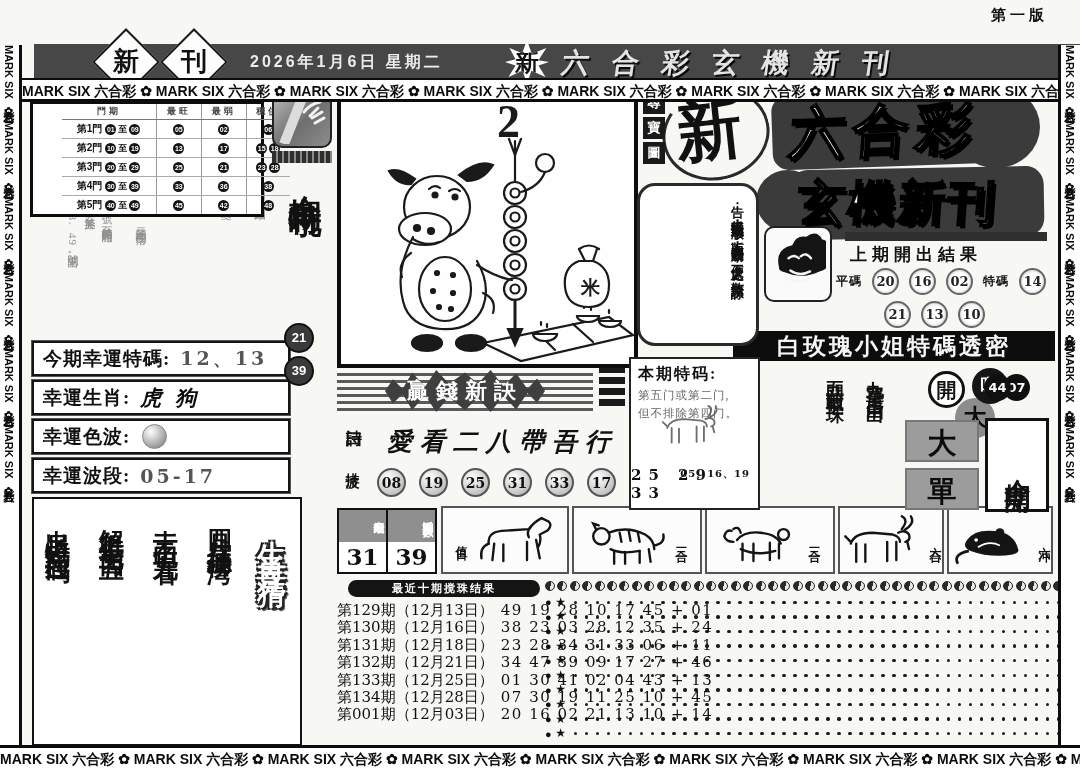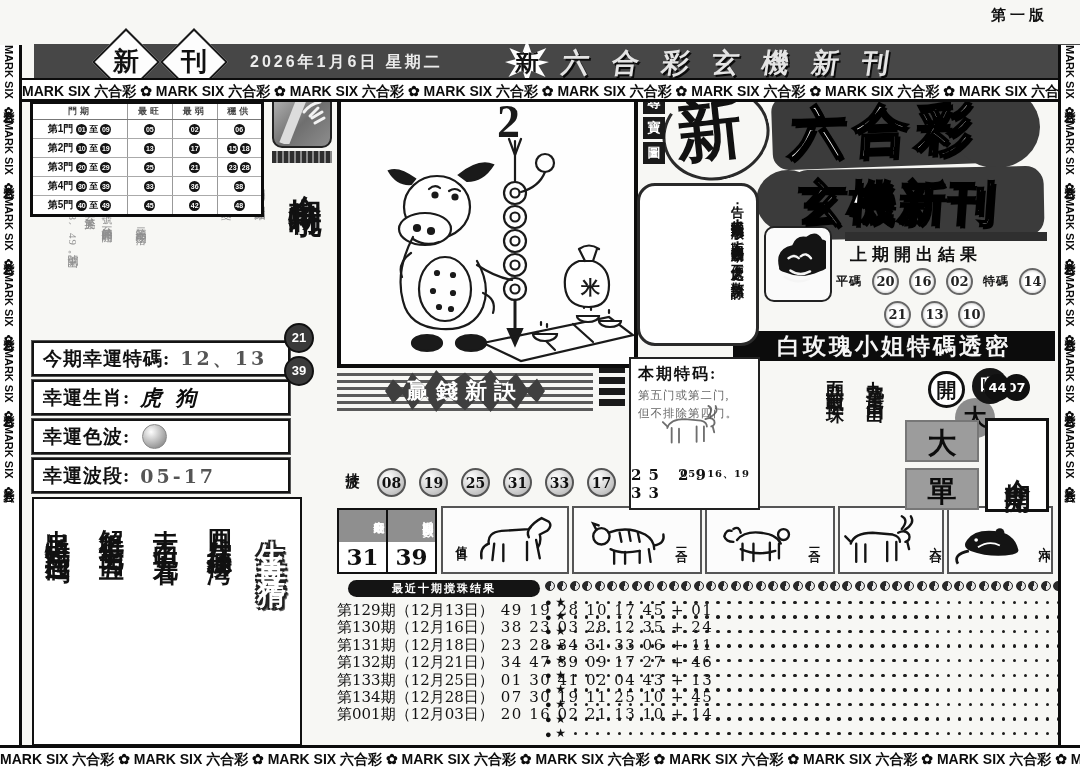--- a/index.html
+++ b/index.html
@@ -33,21 +33,21 @@
   .strip-left{left:0;top:45px;width:22px;height:700px;writing-mode:vertical-rl;font-size:11px;
          line-height:20px;border-right:3px solid #0c0c0c;box-sizing:border-box;}
   .strip-right{right:0;top:45px;width:22px;height:700px;writing-mode:vertical-rl;font-size:11px;
          line-height:20px;border-left:3px solid #0c0c0c;box-sizing:border-box;}
 
   
   .hot-table{position:absolute;left:30px;top:84px;width:234px;z-index:2;}
   .ht-title{background:#5a5a5a;color:#fff;font-size:12px;font-weight:bold;text-align:center;
             height:17px;line-height:17px;letter-spacing:1px;}
   .ht-box{border:3px solid #0c0c0c;background:#fff;}
-  .ht-box table{width:100%;border-collapse:collapse;}
+  .ht-box table{width:100%;border-collapse:collapse;margin-left:29px;}
   .ht-box th{font-size:9px;color:#444;font-weight:bold;height:13px;border-bottom:1px solid #777;letter-spacing:3px;}
   .ht-box td{border-bottom:1px solid #aaa;text-align:center;height:12px;padding:0;}
   .ht-box td+td,.ht-box th+th{border-left:1px solid #999;}
   .ht-box tr:last-child td{border-bottom:none;}
   td.gate{font-size:10px;font-weight:bold;white-space:nowrap;}
   .g-name{margin-right:2px;}
   .zhi{font-size:9px;margin:0 1px;}
   .bnum{display:inline-block;width:11px;height:11px;border-radius:50%;background:#141414;color:#fff;
         font-size:7px;line-height:11px;text-align:center;font-weight:bold;vertical-align:middle;margin:0 1px;}
 
@@ -411,20 +411,24 @@
         <path d="M142 202 q14 6 10 20"></path>
         <ellipse cx="86" cy="252" rx="15" ry="8" fill="#1a1a1a"></ellipse>
         <ellipse cx="130" cy="252" rx="15" ry="8" fill="#1a1a1a"></ellipse>
       </g>
     </svg>
   </div>
 
   <div class="win-banner">
     <div class="wb-burst">贏錢新訣</div>
   </div>
+  <div class="poem-row">
+    <div class="poem-label">詩曰</div>
+    <div class="poem-text">愛看二八帶吾行</div>
+  </div>
   <div class="wave-row">
     <div class="wave-label">排波</div>
     <div class="wave-balls">
         <div class="wball">08</div>
         <div class="wball">19</div>
         <div class="wball">25</div>
         <div class="wball">31</div>
         <div class="wball">33</div>
         <div class="wball">17</div>
       </div>

